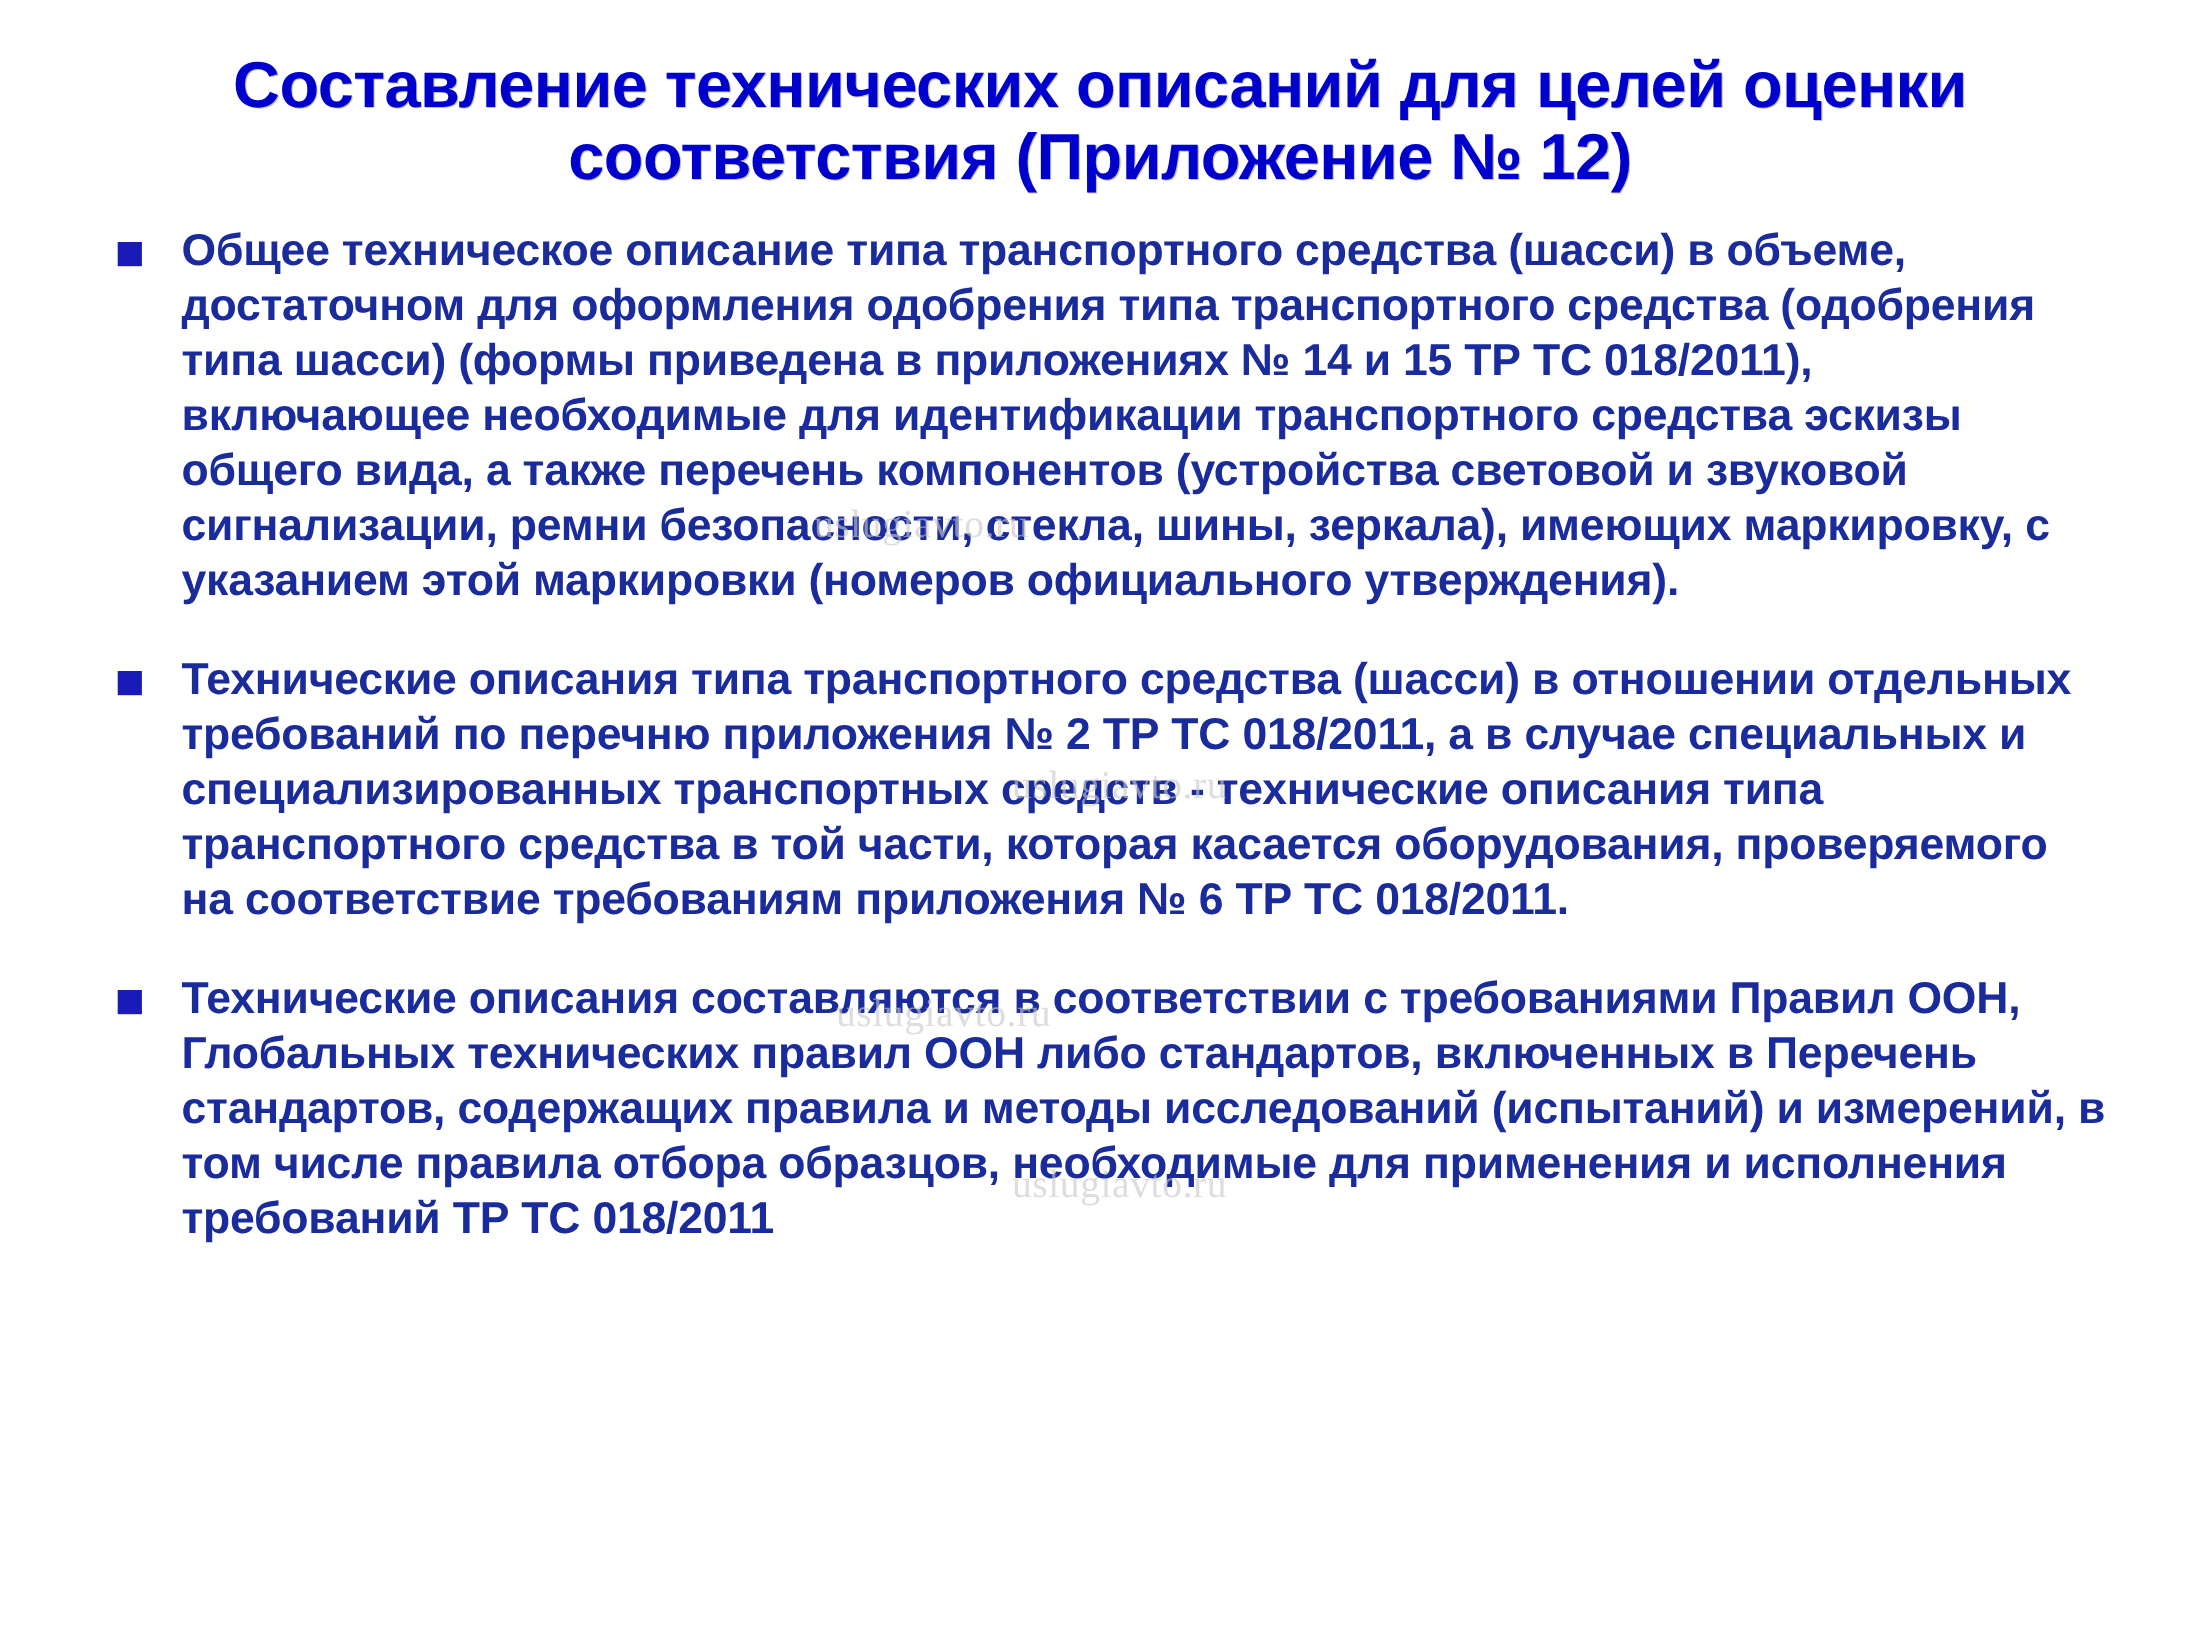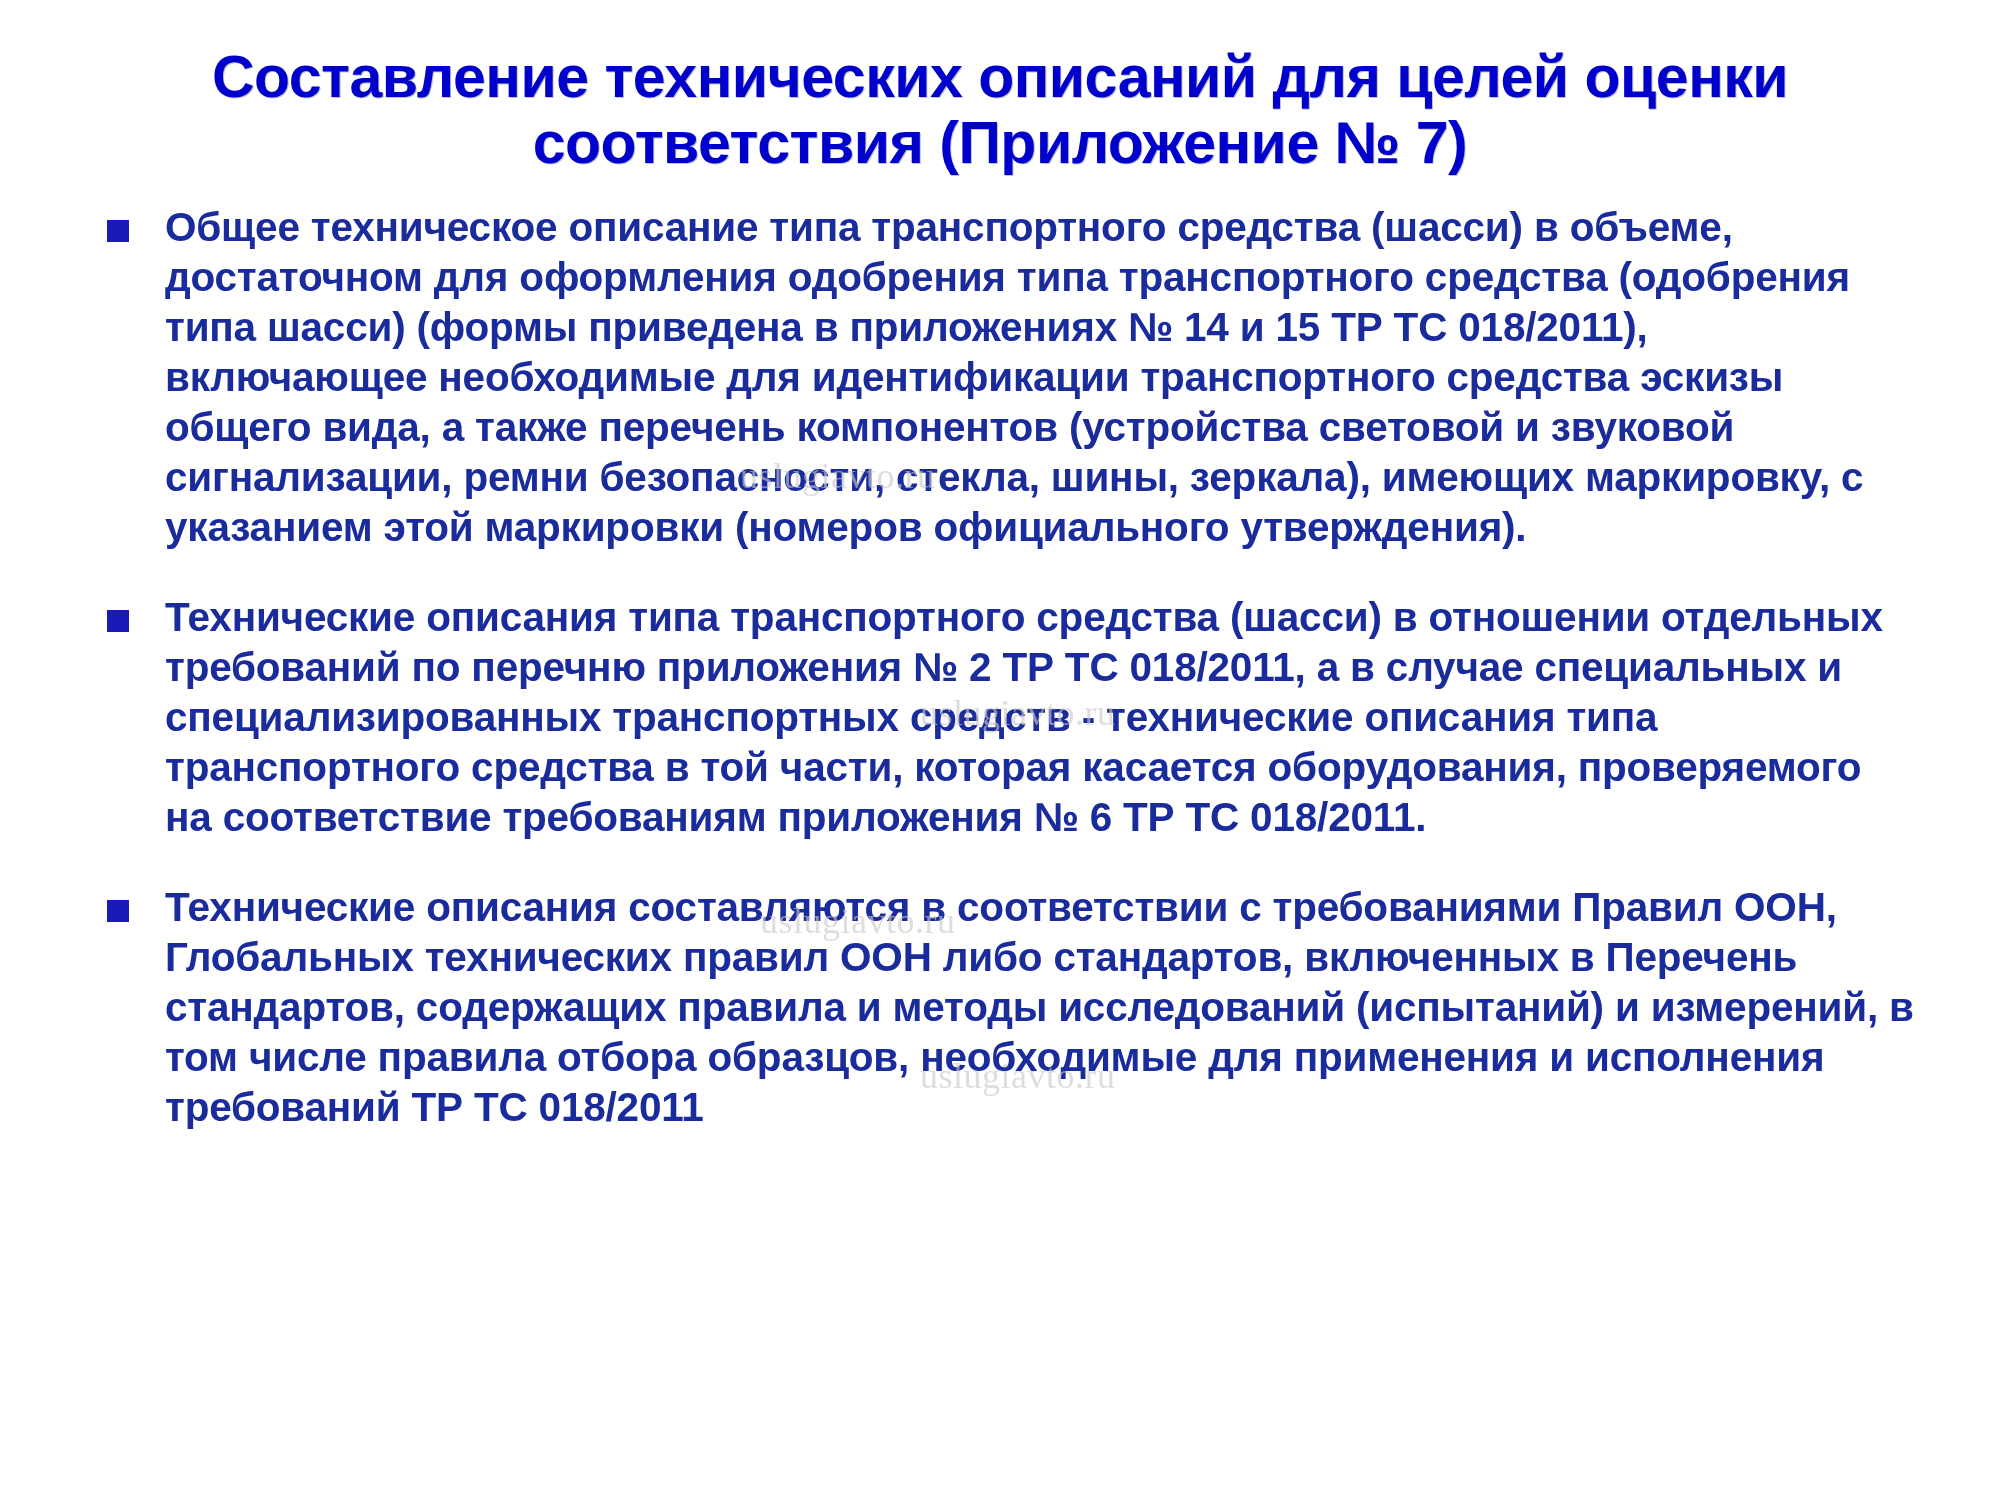--- a/index.html
+++ b/index.html
@@ -81,21 +81,21 @@
   .wm-1 { left: 740px; top: 455px; }
   .wm-2 { left: 920px; top: 692px; }
   .wm-3 { left: 760px; top: 900px; }
   .wm-4 { left: 920px; top: 1055px; }
 </style>
 </head>
 <body>
 
 <div class="slide">
 
-  <h1 class="slide-title">Составление технических описаний для целей оценки соответствия (Приложение № 7)</h1>
+  <h1 class="slide-title">Составление технических описаний для целей оценки соответствия (Приложение № 12)</h1>
 
   <ul class="body-list">
 
     <li class="bullet-item">
       <span class="bullet-marker"></span>
       <span class="bullet-text">Общее техническое описание типа транспортного средства (шасси) в объеме, достаточном для оформления одобрения типа транспортного средства (одобрения типа шасси) (формы приведена в приложениях № 14 и 15 ТР ТС 018/2011), включающее необходимые для идентификации транспортного средства эскизы общего вида, а также перечень компонентов (устройства световой и звуковой сигнализации, ремни безопасности, стекла, шины, зеркала), имеющих маркировку, с указанием этой маркировки (номеров официального утверждения).</span>
     </li>
 
     <li class="bullet-item">
       <span class="bullet-marker"></span>

